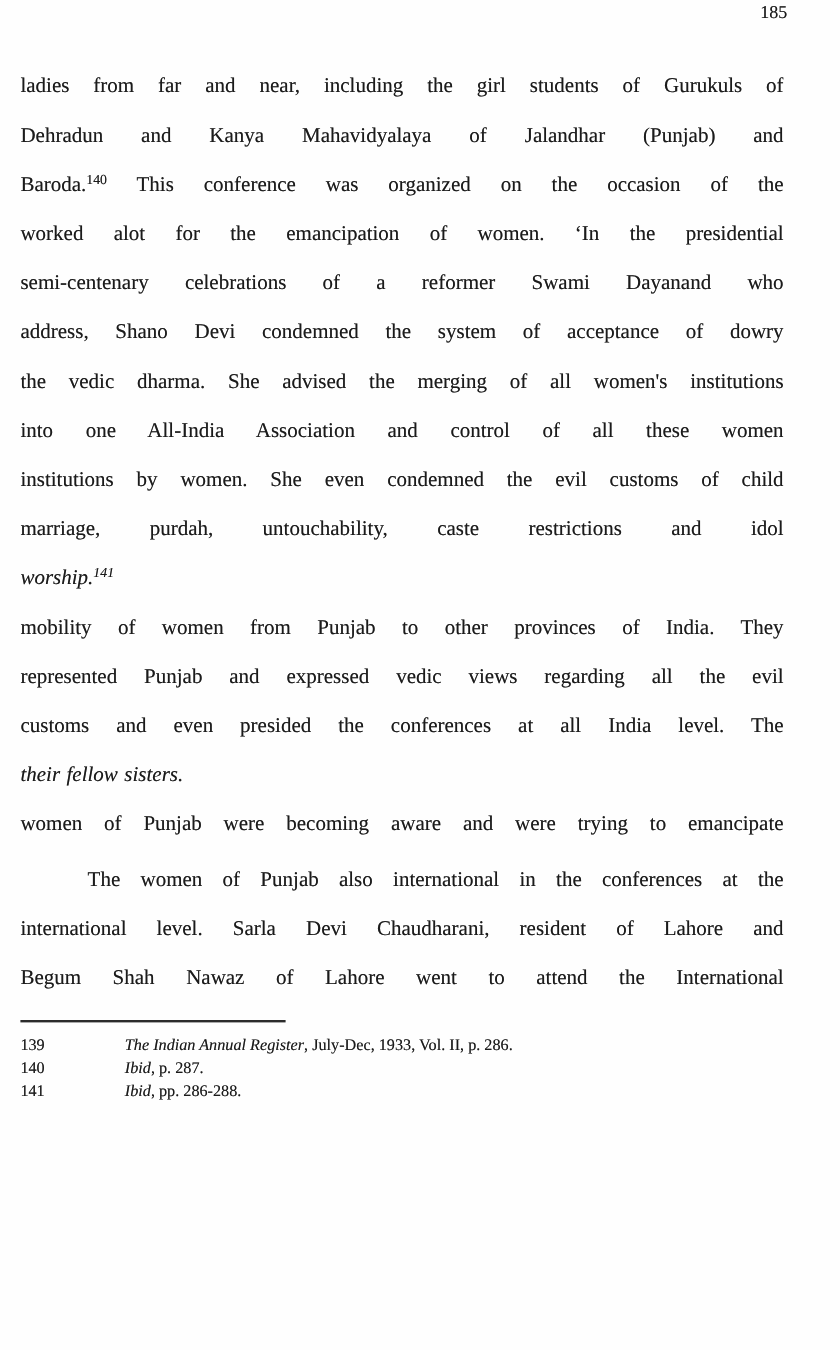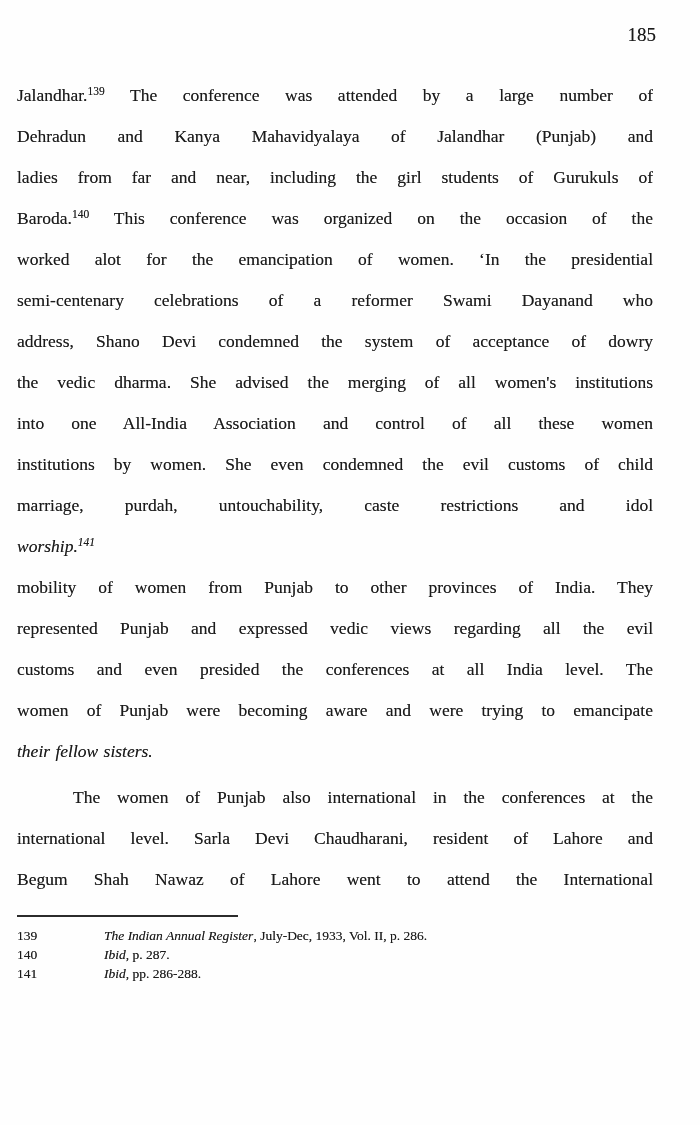--- a/index.html
+++ b/index.html
@@ -11,24 +11,23 @@
     position: relative;
     width: 700px;
     height: 1125px;
     background: #fefefe;
     overflow: hidden;
     color: #1b1b1b;
     font-family: "Liberation Serif", "DejaVu Serif", serif;
     text-shadow: 0 0 0.5px rgba(20,20,20,0.55);
   }
   .pagenum {
-    margin-top: 24px;
     padding-right: 44px;
     text-align: right;
-    font-size: 19px;
+    font-size: 15px;
     line-height: 22px;
   }
   .body-text {
     margin: 29px 47px 0 17px;
   }
   .paragraph { margin: 0; }
   .paragraph.para-gap { margin-top: 5px; }
   .line {
     font-size: 17.5px;
     line-height: 41px;
@@ -67,39 +66,38 @@
   }
   .fn-text { flex: 1; margin-left: 28px; }
 </style>
 </head>
 <body>
 
 <div class="page">
   <div class="pagenum">185</div>
   <div class="body-text" id="body-text">
       <div class="paragraph">
-        <div class="line"><span>Jalandhar.</span><sup>139</sup><span>  The conference was attended by a large number of</span></div>
+        <div class="line"><span>ladies from far and near, including the girl students of Gurukuls of</span></div>
         <div class="line"><span>Dehradun and Kanya Mahavidyalaya of Jalandhar (Punjab) and</span></div>
-        <div class="line"><span>ladies from far and near, including the girl students of Gurukuls of</span></div>
         <div class="line"><span>Baroda.</span><sup>140</sup><span>  This conference was organized on the occasion of the</span></div>
         <div class="line"><span>worked alot for the emancipation of women.  ‘In the presidential</span></div>
         <div class="line"><span>semi-centenary celebrations of a reformer Swami Dayanand who</span></div>
         <div class="line"><span>address, Shano Devi condemned the system of acceptance of dowry</span></div>
         <div class="line"><span>the vedic dharma.  She advised the merging of all women's institutions</span></div>
         <div class="line"><span>into one All-India Association and control of all these women</span></div>
         <div class="line"><span>institutions by women.  She even condemned the evil customs of child</span></div>
         <div class="line"><span>marriage, purdah, untouchability, caste restrictions and idol</span></div>
         <div class="line last-left"><span>worship.</span><sup>141</sup></div>
       </div>
       <div class="paragraph">
         <div class="line"><span>mobility of women from Punjab to other provinces of India.  They</span></div>
         <div class="line"><span>represented Punjab and expressed vedic views regarding all the evil</span></div>
         <div class="line"><span>customs and even presided the conferences at all India level.  The</span></div>
+        <div class="line last-left"><span>their fellow sisters.</span></div>
         <div class="line"><span>women of Punjab were becoming aware and were trying to emancipate</span></div>
-        <div class="line last-left"><span>their fellow sisters.</span></div>
       </div>
       <div class="paragraph para-gap">
         <div class="line indent"><span>The women of Punjab also international in the conferences at the</span></div>
         <div class="line"><span>international level.  Sarla Devi Chaudharani, resident of Lahore and</span></div>
         <div class="line"><span>Begum Shah Nawaz of Lahore went to attend the International</span></div>
       </div>
     </div>
   <div class="footnotes">
     <div class="fn-sep"></div>
     <div id="fn-list">

